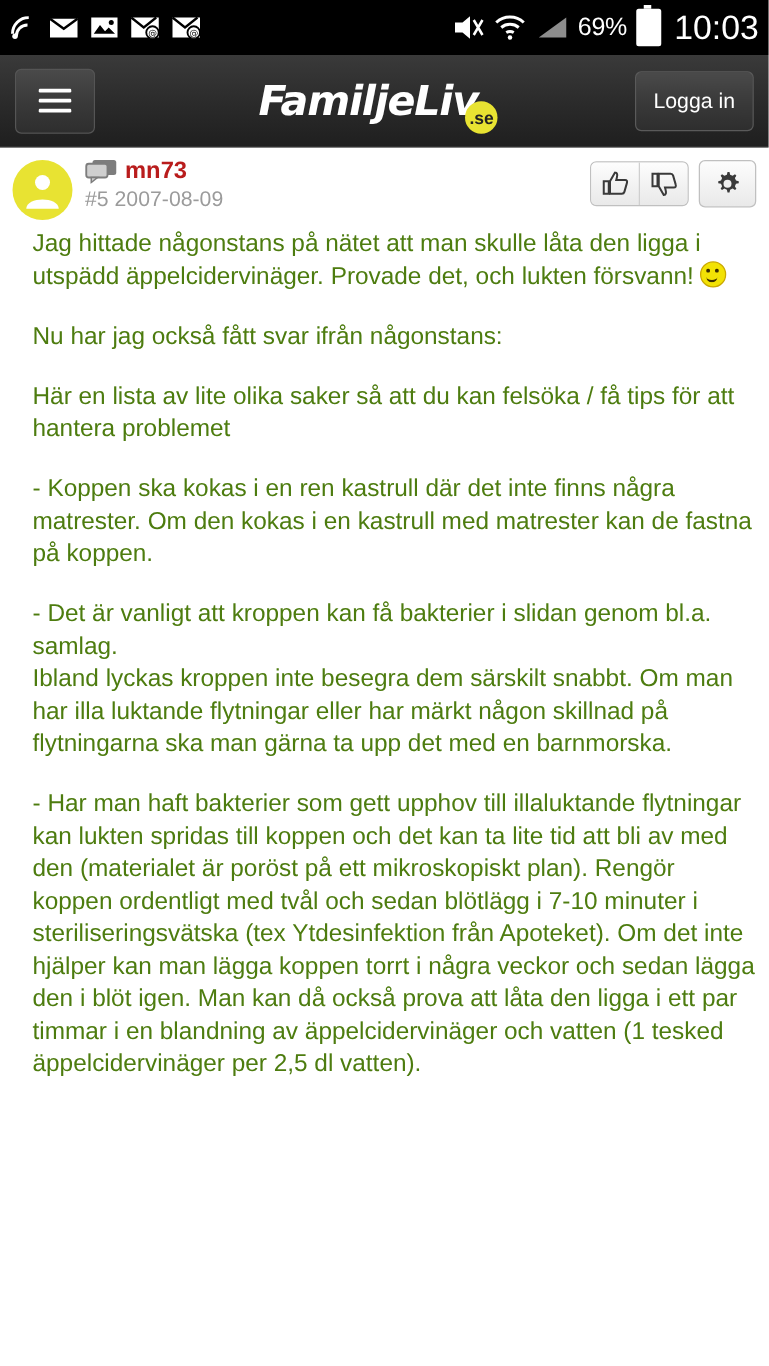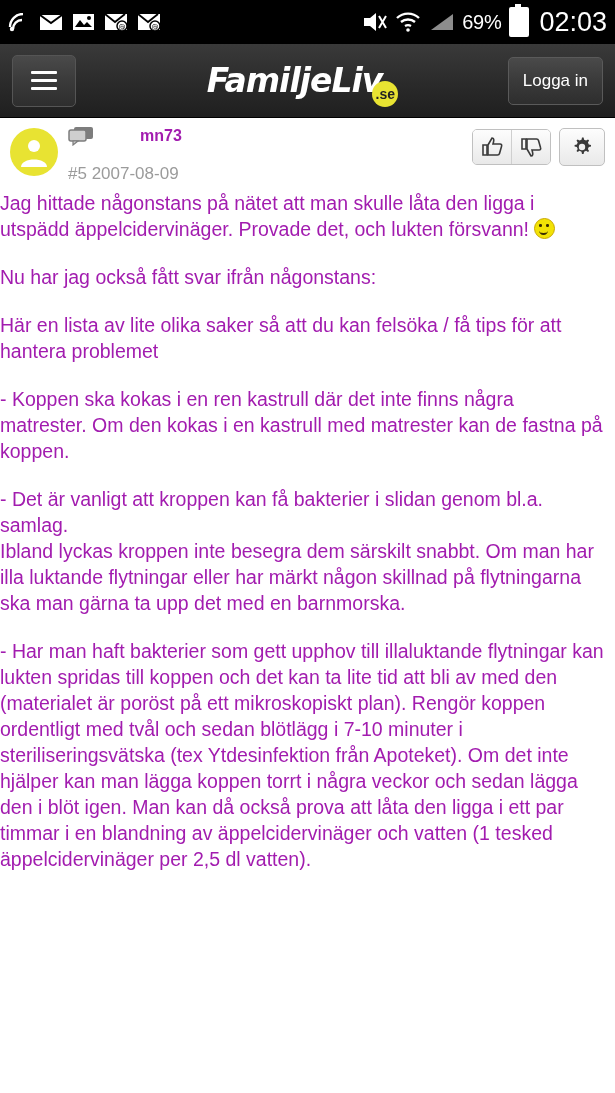--- a/index.html
+++ b/index.html
@@ -170,29 +170,28 @@
     padding-left: 10px;
     padding-top: 0px;
   }
   .post-author-row {
     display: flex;
     align-items: center;
     gap: 6px;
   }
   .bubble-icon { display: block; }
   .author {
-    font-size: 16px;
+    font-size: 19px;
     font-weight: bold;
-    color: #a21caf;
-    margin-left: 40px;
+    color: #b91c1c;
   }
   .postnum {
     font-size: 17px;
     color: #9b9b9b;
-    margin-top: 18px;
+    margin-top: 2px;
   }
   .post-actions {
     display: flex;
     align-items: center;
     gap: 8px;
     padding-top: 2px;
   }
   .vote-group {
     display: flex;
     border: 1px solid #c0c0c0;
@@ -217,24 +216,24 @@
     border-radius: 5px;
     background: linear-gradient(#fdfdfd, #e9e9e9);
     display: flex;
     align-items: center;
     justify-content: center;
     cursor: pointer;
   }
 
   
   .post-body {
-    padding: 2px 10px 10px 0;
+    padding: 2px 10px 10px 26px;
     font-size: 19.5px;
     line-height: 26px;
-    color: #a21caf;
+    color: #4d7c0f;
   }
   .post-body p {
     margin: 0 0 22px 0;
   }
   .post-body p.tight { margin-bottom: 0; }
   .emoji {
     display: inline-block;
     width: 19px;
     height: 19px;
     border-radius: 50%;
@@ -318,21 +317,21 @@
           <circle cx="12" cy="18" r="1.8" fill="#fff"></circle>
         </svg>
     </span>
     <span class="sb-icon">
       <svg width="26" height="20" viewBox="0 0 26 20">
           <path d="M25 2 L25 18 L3 18 Z" fill="#8d8d8d"></path>
         </svg>
     </span>
     <span class="battery-pct">69%</span>
     <span class="battery"></span>
-    <span class="clock">02:03</span>
+    <span class="clock">10:03</span>
   </div>
 </div>
 
 <div class="appbar">
   <div class="menu-btn">
     <span></span>
       <span></span>
       <span></span>
   </div>
   <div class="logo">

